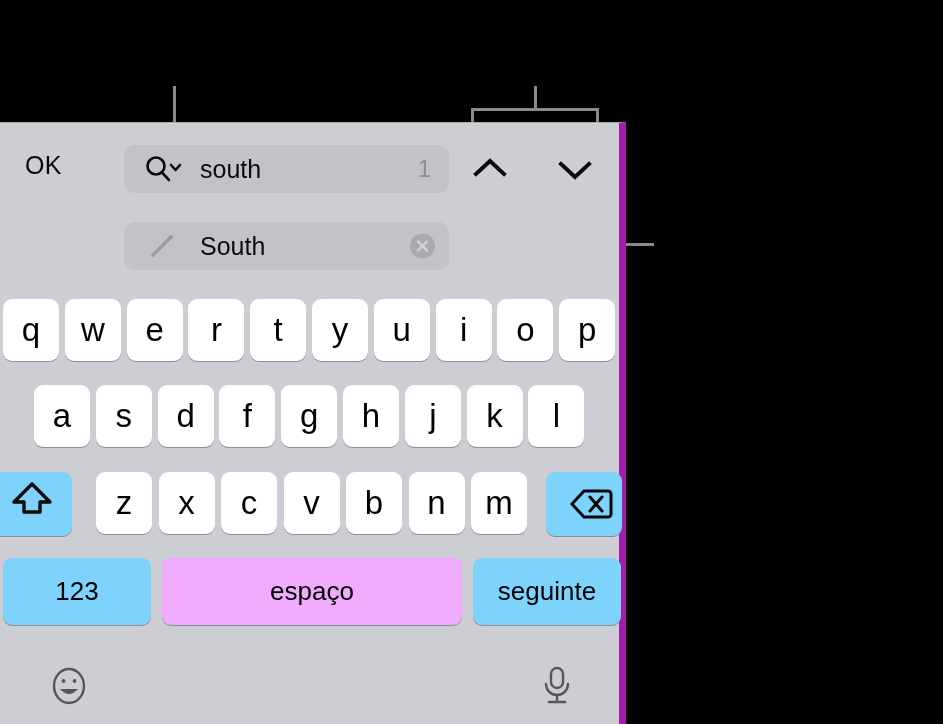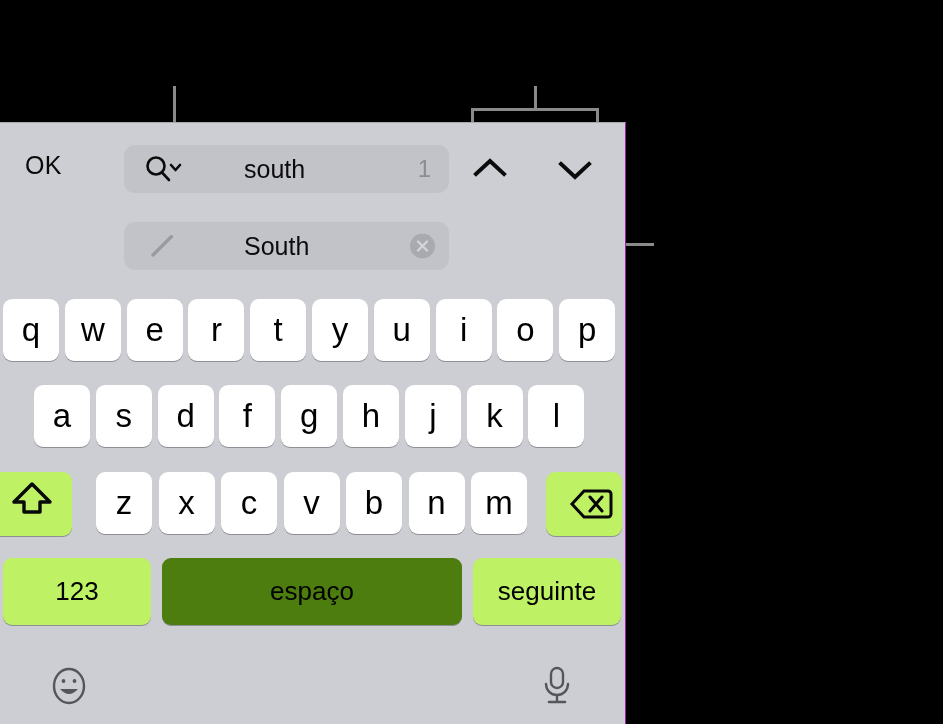--- a/index.html
+++ b/index.html
@@ -30,21 +30,21 @@
 
   
   #keyboard-panel {
     position: absolute;
     left: 0;
     top: 122px;
     width: 626px;
     height: 602px;
     background: #cdced3;
     border-top: 1px solid #a9aab0;
-    border-right: 1px solid #a21caf;
+    border-right: 7px solid #a21caf;
     box-sizing: border-box;
   }
 
   
   #find-bar {
     position: absolute;
     left: 0; top: 0;
     width: 626px;
     height: 196px;
   }
@@ -70,21 +70,20 @@
   #replace-field { top: 99px; }
 
   .field-text {
     position: absolute;
     left: 76px;
     top: 50%;
     transform: translateY(-50%);
     font-size: 25px;
     color: #0c0c0c;
     white-space: nowrap;
-    margin-left: 44px;
   }
   #match-count {
     position: absolute;
     right: 18px;
     top: 50%;
     transform: translateY(-50%);
     font-size: 24px;
     color: #8c8d92;
   }
 
@@ -134,26 +133,26 @@
     align-items: center;
     justify-content: center;
     box-shadow: 0 1px 0 rgba(130,131,137,.85);
   }
   .key.letter {
     background: #ffffff;
     color: #000000;
     font-size: 33px;
   }
   .key.special {
-    background: #bef264;
+    background: #7dd3fc;
     color: #000000;
     font-size: 26px;
   }
   .key.wide-white {
-    background: #4d7c0f;
+    background: #f0abfc;
     color: #000000;
     font-size: 26px;
   }
   .key span { line-height: 1; position: relative; top: -1px; }
 
   
   #emoji-button {
     position: absolute;
     left: 49px;
     top: 543px;

